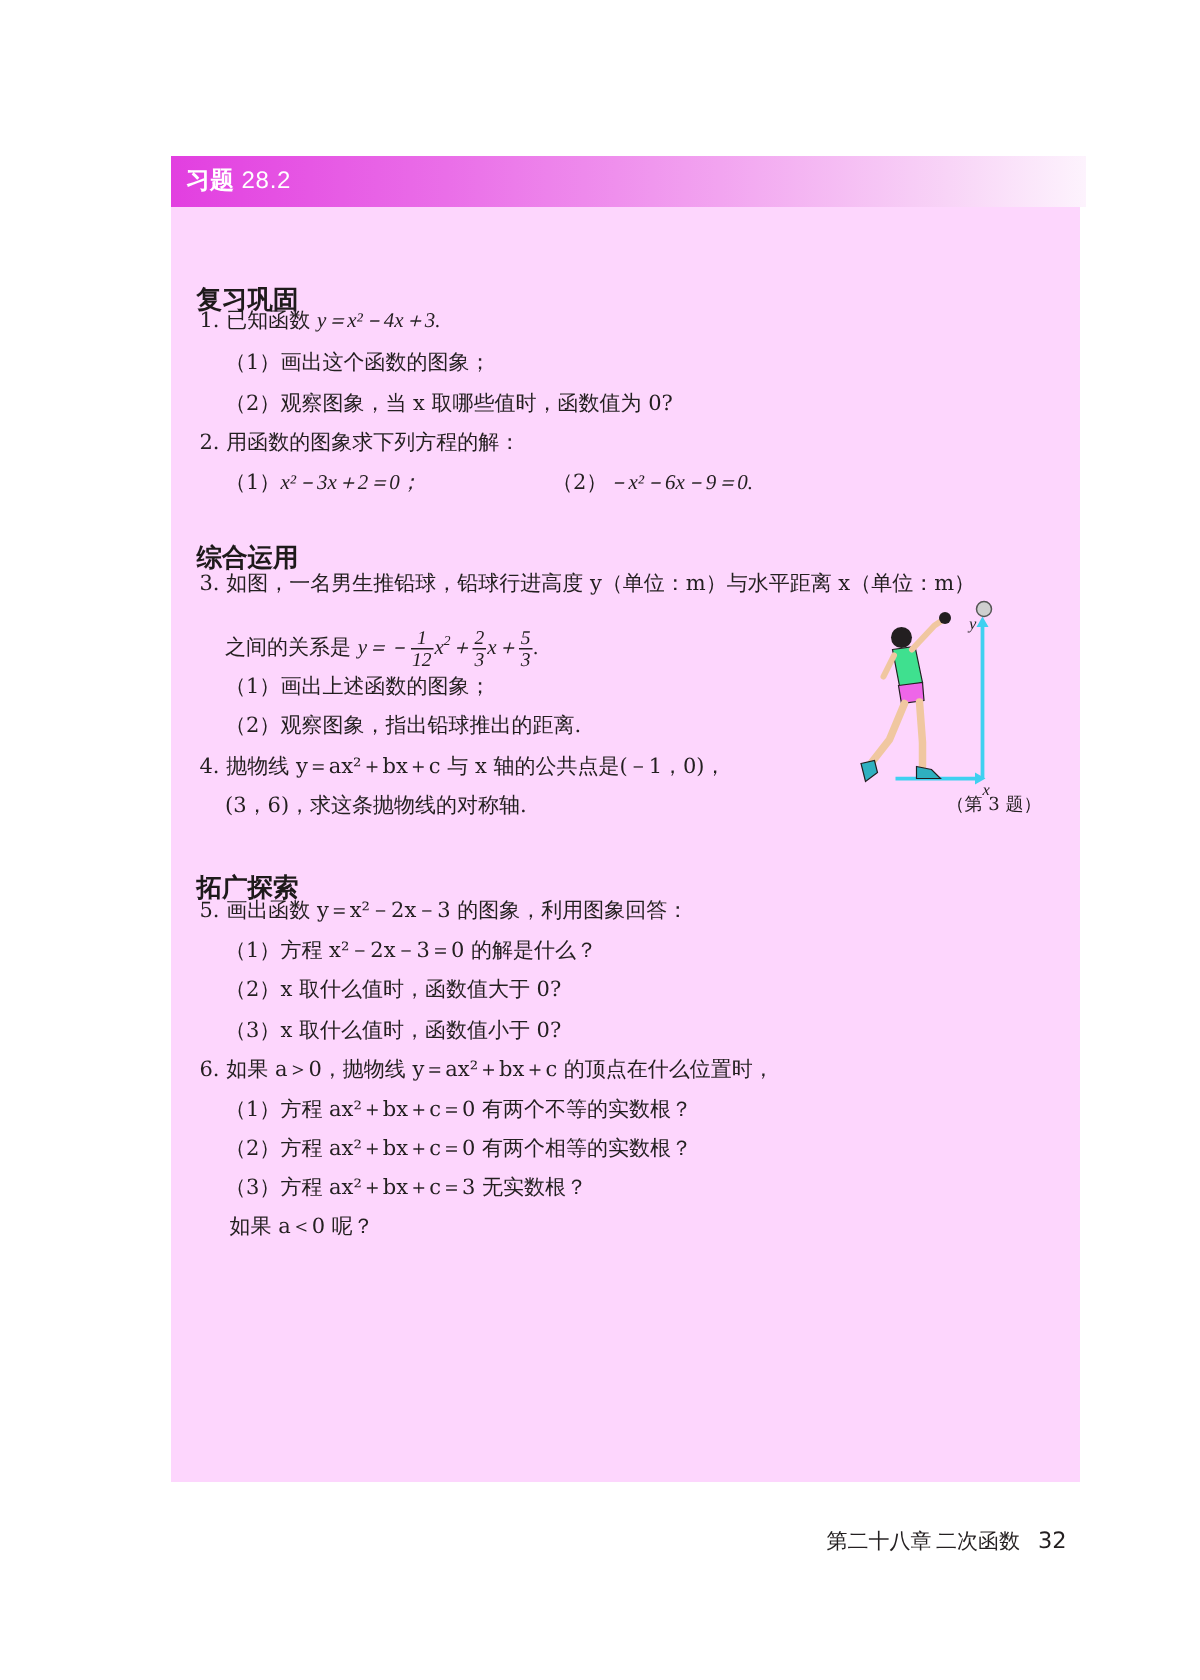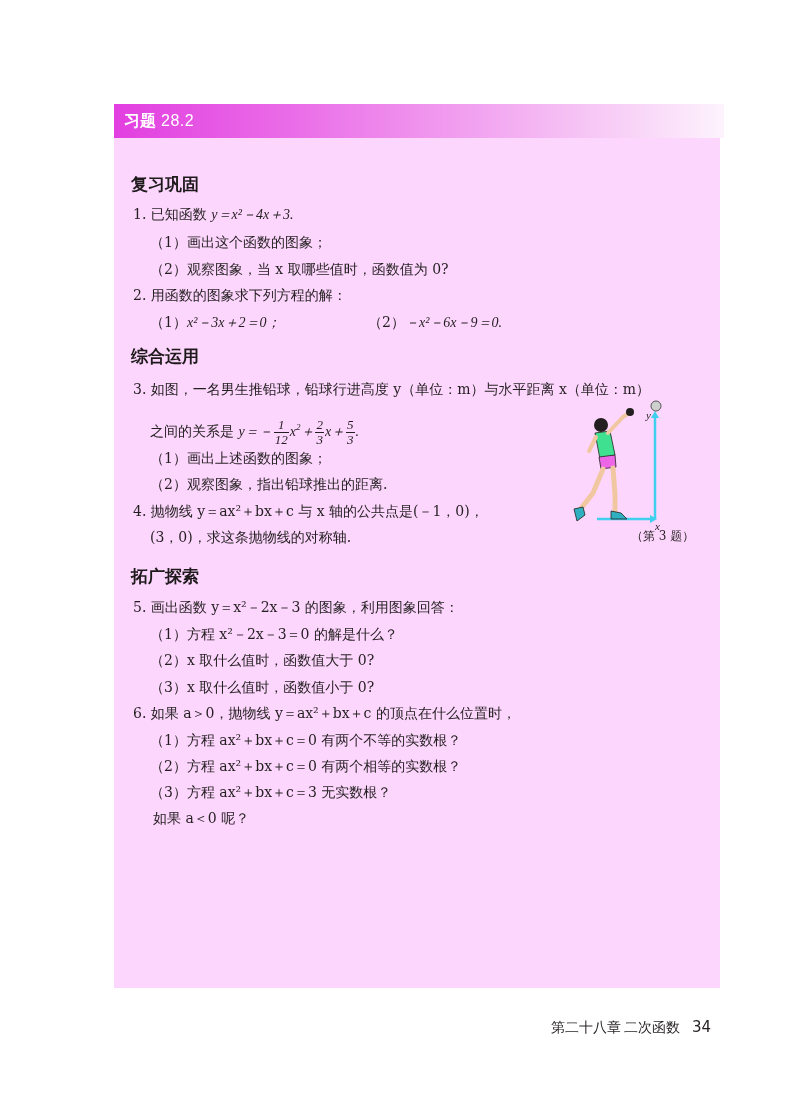--- a/index.html
+++ b/index.html
@@ -17,21 +17,21 @@
     .header-title {
       position: absolute; left: 124px; top: 108px; height: 26px; line-height: 26px;
       color: #ffffff; font-size: 16px;
       font-family: "Liberation Sans", "DejaVu Sans", sans-serif;
     }
     .header-title .ht-word { font-weight: bold; }
     .header-title .ht-num { font-weight: normal; margin-left: 5px; letter-spacing: 0.5px; }
 
     .sec-title {
       position: absolute; left: 131px; font-size: 17px; font-weight: bold;
-      font-family: "DejaVu Sans", "Liberation Sans", sans-serif; color: #1e1a1b;
+      font-family: "DejaVu Sans", "Liberation Sans", sans-serif; color: #1e1a1b; margin-top: 15px;
     }
     .line {
       position: absolute; font-size: 14px; white-space: nowrap; line-height: 20px; color: #231f20;
     }
     .ind0 { left: 133px; }
     .ind1 { left: 150px; }
     .m { font-style: italic; font-family: "Liberation Serif", "DejaVu Serif", serif; }
     sup { font-size: 9px; vertical-align: 6px; }
 
     .frac { display: inline-block; vertical-align: middle; text-align: center; font-size: 13px; line-height: 14px; margin: 0 1px; }
@@ -95,21 +95,21 @@
   <span>（1）</span><span>画出上述函数的图象；</span>
 </div>
 <div class="line ind1" style="top:474px">
   <span>（2）</span><span>观察图象，指出铅球推出的距离.</span>
 </div>
 <div class="line ind0" style="top:501px">
   <span>4.</span>
   <span>抛物线 y＝ax²＋bx＋c 与 x 轴的公共点是(－1，0)，</span>
 </div>
 <div class="line ind1" style="top:527px">
-  <span>(3，0)，求这条抛物线的对称轴.</span>
+  <span>(3，6)，求这条抛物线的对称轴.</span>
 </div>
 
 <div class="figure">
   <svg width="150" height="155" viewBox="0 0 150 155">
 
     <line x1="32" y1="124" x2="89" y2="124" stroke="#3fd0f0" stroke-width="2.5"></line>
     <polygon points="92,124 85,120 85,128" fill="#3fd0f0"></polygon>
     <line x1="90" y1="124" x2="90" y2="20" stroke="#3fd0f0" stroke-width="2.5"></line>
     <polygon points="90,16 86,23 94,23" fill="#3fd0f0"></polygon>
 
@@ -155,14 +155,14 @@
 </div>
 <div class="line ind1" style="top:756px">
   <span>（2）</span><span>方程 ax²＋bx＋c＝0 有两个相等的实数根？</span>
 </div>
 <div class="line ind1" style="top:782px">
   <span>（3）</span><span>方程 ax²＋bx＋c＝3 无实数根？</span>
 </div>
 <div class="line" style="top:808px; left:153px">如果 a＜0 呢？</div>
 
 <div class="footer">
-  <span>第二十八章</span><span class="sp">二次函数</span><span class="pg">34</span>
+  <span>第二十八章</span><span class="sp">二次函数</span><span class="pg">32</span>
 </div>
 
 </body></html>

